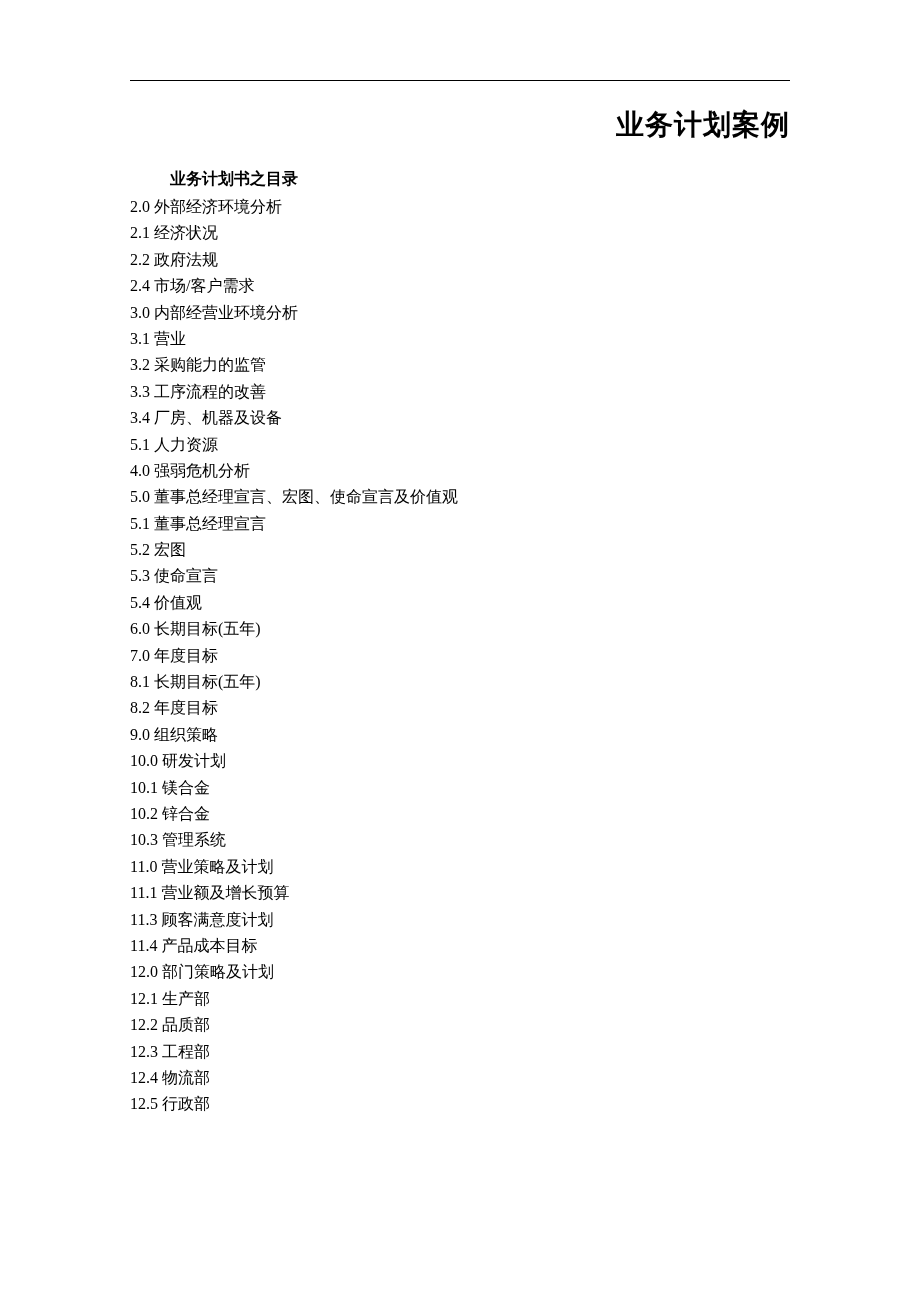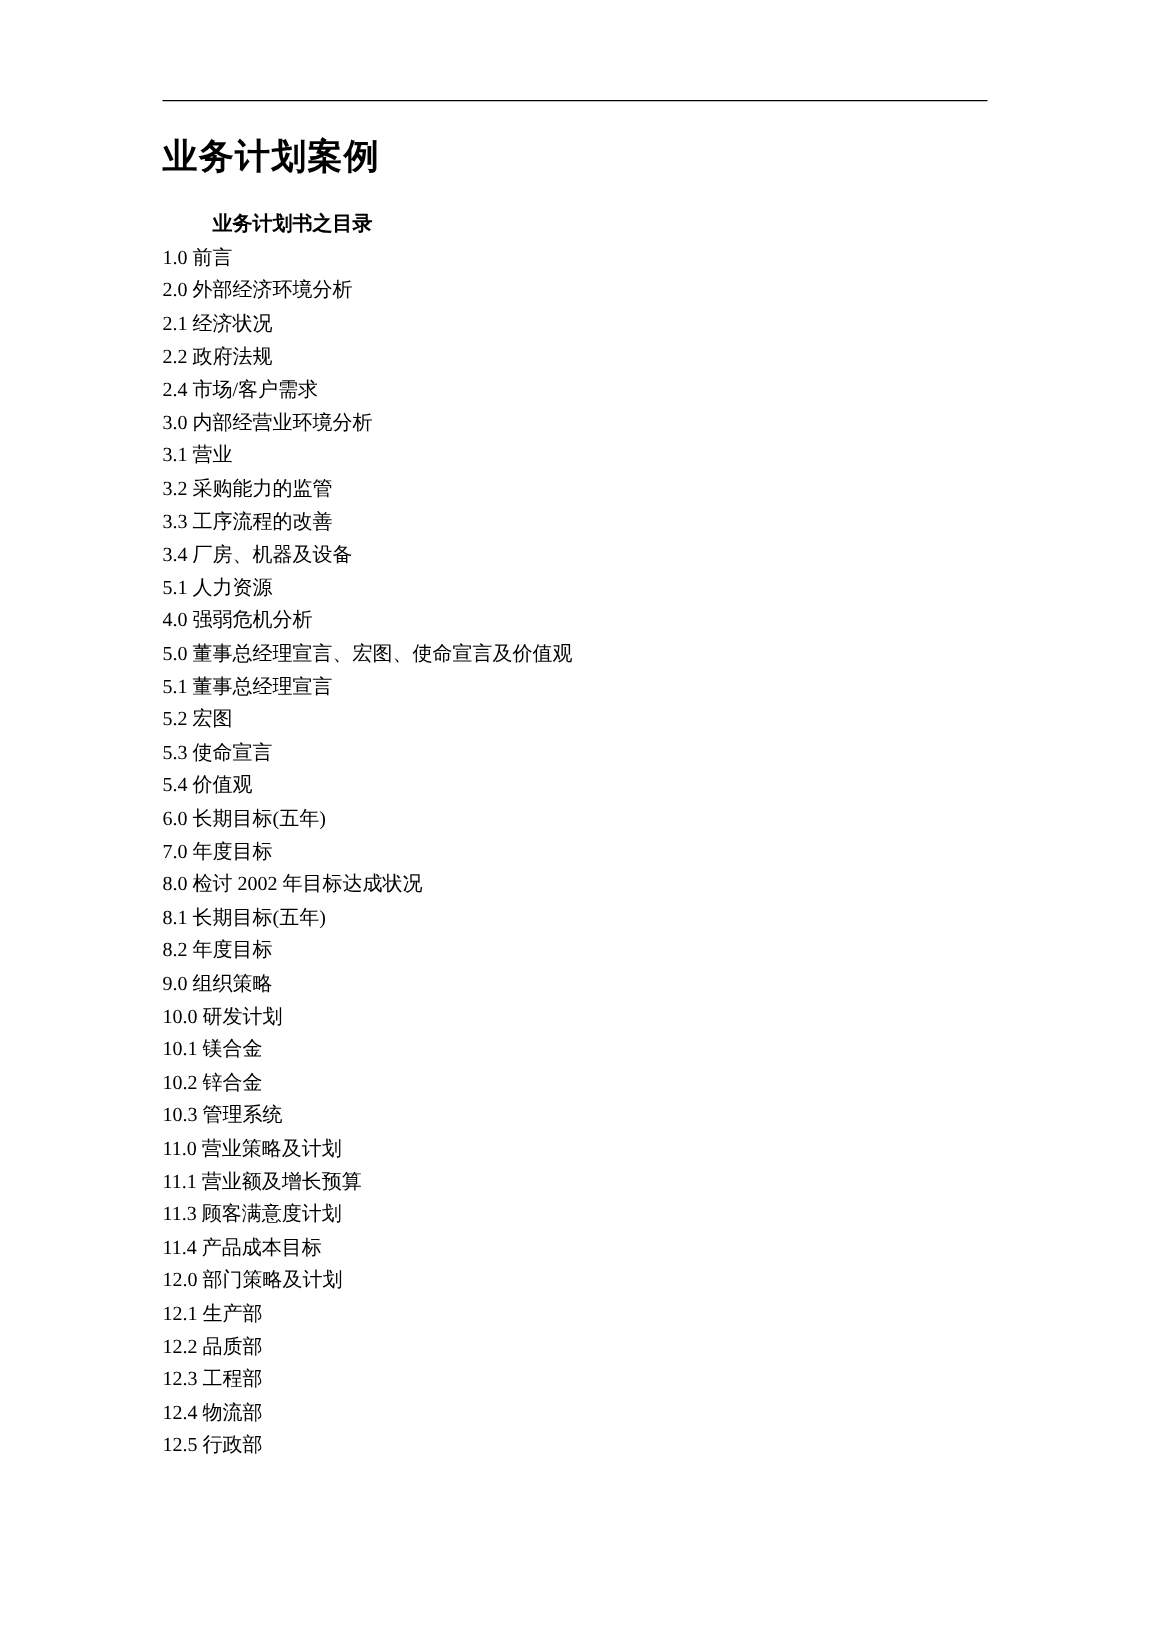--- a/index.html
+++ b/index.html
@@ -16,21 +16,21 @@
       color: #000000;
     }
     .header-line {
       border-bottom: 1.5px solid #000000;
       margin-bottom: 25px;
       width: 100%;
     }
     .title {
       font-size: 28px;
       font-weight: bold;
-      text-align: left;
+      text-align: right;
       margin-bottom: 25px;
       letter-spacing: 1px;
     }
     .subtitle {
       font-size: 16px;
       font-weight: bold;
       margin-bottom: 4px;
       margin-left: 40px;
     }
     .toc-item {
@@ -46,40 +46,38 @@
 </head>
 <body>
 
 <div class="header-line"></div>
 
 <h1 class="title">业务计划案例</h1>
 
 <div class="subtitle">业务计划书之目录</div>
 
 <div class="toc-list">
-  <div class="toc-item">1.0 前言</div>
   <div class="toc-item">2.0 外部经济环境分析</div>
   <div class="toc-item">2.1 经济状况</div>
   <div class="toc-item">2.2 政府法规</div>
   <div class="toc-item">2.4 市场/客户需求</div>
   <div class="toc-item">3.0 内部经营业环境分析</div>
   <div class="toc-item">3.1 营业</div>
   <div class="toc-item">3.2 采购能力的监管</div>
   <div class="toc-item">3.3 工序流程的改善</div>
   <div class="toc-item">3.4 厂房、机器及设备</div>
   <div class="toc-item">5.1 人力资源</div>
   <div class="toc-item">4.0 强弱危机分析</div>
   <div class="toc-item">5.0 董事总经理宣言、宏图、使命宣言及价值观</div>
   <div class="toc-item">5.1 董事总经理宣言</div>
   <div class="toc-item">5.2 宏图</div>
   <div class="toc-item">5.3 使命宣言</div>
   <div class="toc-item">5.4 价值观</div>
   <div class="toc-item">6.0 长期目标(五年)</div>
   <div class="toc-item">7.0 年度目标</div>
-  <div class="toc-item">8.0 检讨 2002 年目标达成状况</div>
   <div class="toc-item">8.1 长期目标(五年)</div>
   <div class="toc-item">8.2 年度目标</div>
   <div class="toc-item">9.0 组织策略</div>
   <div class="toc-item">10.0 研发计划</div>
   <div class="toc-item">10.1 镁合金</div>
   <div class="toc-item">10.2 锌合金</div>
   <div class="toc-item">10.3 管理系统</div>
   <div class="toc-item">11.0 营业策略及计划</div>
   <div class="toc-item">11.1 营业额及增长预算</div>
   <div class="toc-item">11.3 顾客满意度计划</div>

